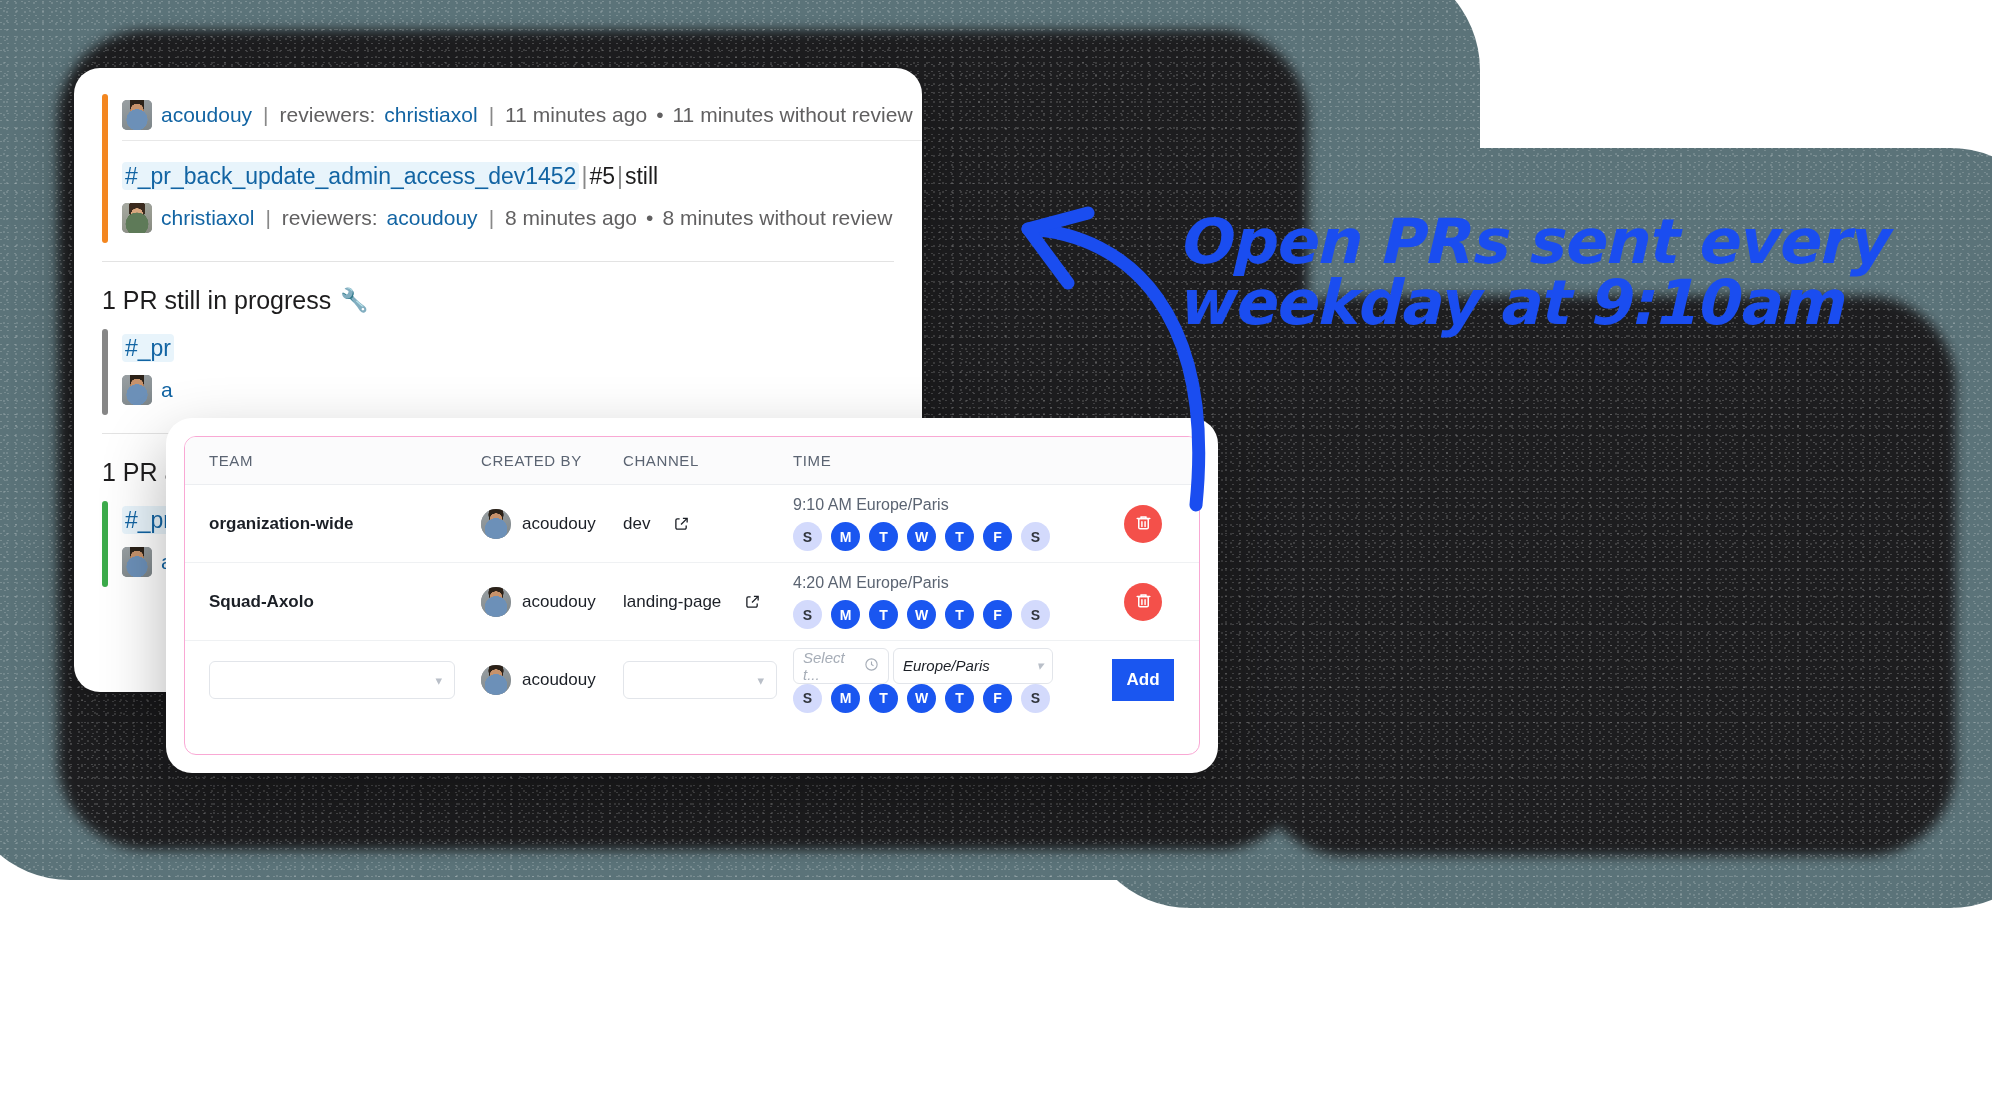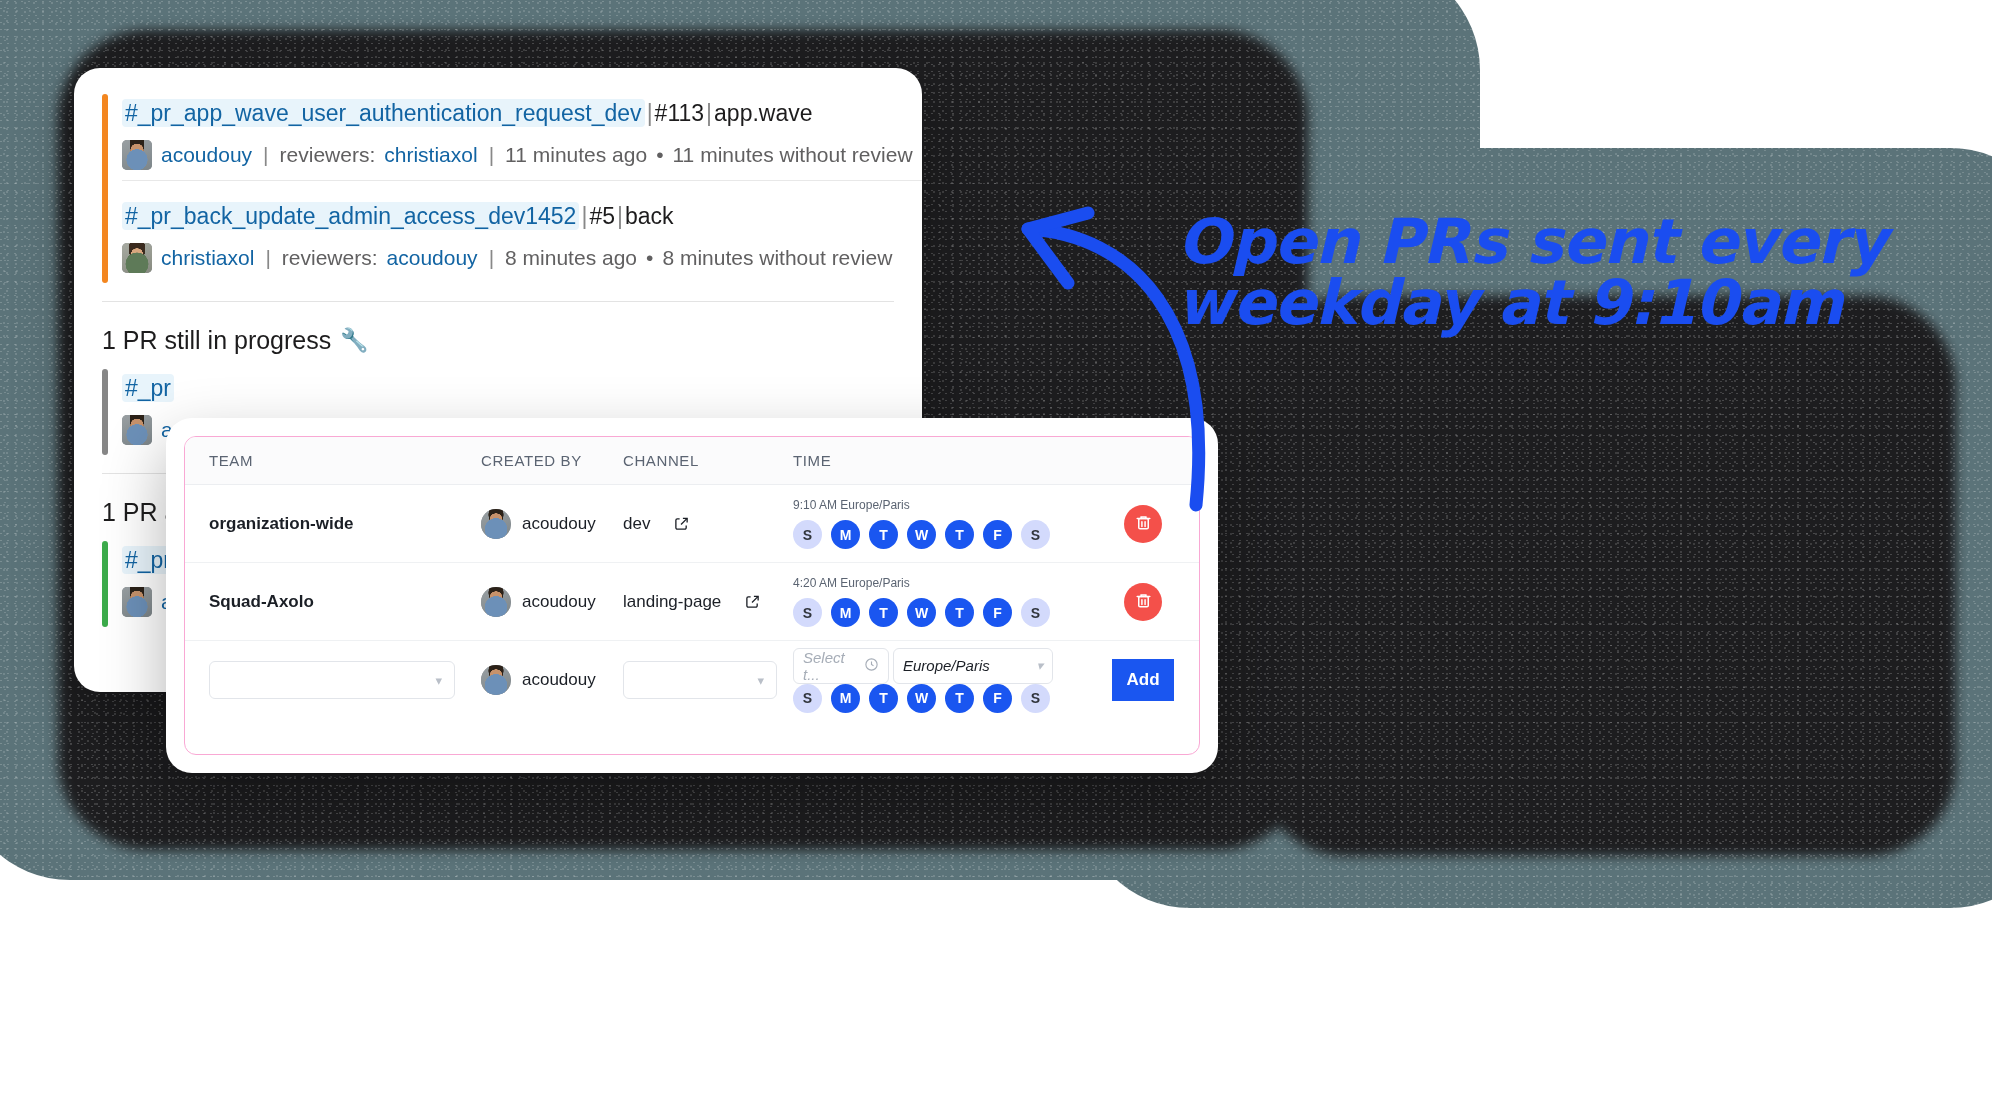--- a/index.html
+++ b/index.html
@@ -187,21 +187,21 @@
   .av-round::before {
     content:""; position:absolute; inset:0;
     background:
       radial-gradient(circle at 50% 68%, #6c90b8 0 44%, transparent 45%),
       radial-gradient(circle at 50% 36%, #c7926b 0 26%, transparent 27%),
       radial-gradient(ellipse at 50% 19%, #2b2118 0 35%, transparent 36%),
       linear-gradient(160deg,#9aa0a3,#7c8589);
   }
   .chan-cell { display: flex; align-items: center; gap: 24px; color: #1b1f26; }
   .ext-icon { width: 15px; height: 15px; display: inline-block; }
-  .time-text { color: #5b6472; font-size: 12px; margin-bottom: 8px; }
+  .time-text { color: #5b6472; font-size: 16px; margin-bottom: 8px; }
   .days { display: flex; gap: 9px; }
   .day {
     width: 29px; height: 29px; border-radius: 50%;
     display: flex; align-items: center; justify-content: center;
     font-size: 14px; font-weight: 700;
   }
   .day.on  { background: #1a56f0; color: #ffffff; }
   .day.off { background: #d3dafc; color: #31353c; }
 
   .del-btn {
@@ -283,39 +283,36 @@
   <div class="noise"></div>
 </div>
 
 <div id="slack-card">
 
 
   <div class="attach">
     <div class="bar" style="background:#f3861f"></div>
 
     <div class="pr-block">
-      <div class="pr-title">
-        <span class="chan">#_pr_app_wave_user_authentication_request_dev</span><span class="sep">|</span><span>#113</span><span class="sep">|</span><span>app.wave</span>
-      </div>
       <div class="pr-meta">
         <span class="avatar m"></span>
         <span class="uname">acoudouy</span>
         <span class="sep">|</span>
         <span>reviewers:</span>
         <span class="uname">christiaxol</span>
         <span class="sep">|</span>
         <span>11 minutes ago</span>
         <span>•</span>
         <span>11 minutes without review</span>
       </div>
     </div>
 
     <div class="pr-block">
       <div class="pr-title">
-        <span class="chan">#_pr_back_update_admin_access_dev1452</span><span class="sep">|</span><span>#5</span><span class="sep">|</span><span>back</span>
+        <span class="chan">#_pr_back_update_admin_access_dev1452</span><span class="sep">|</span><span>#5</span><span class="sep">|</span><span>still</span>
       </div>
       <div class="pr-meta">
         <span class="avatar f"></span>
         <span class="uname">christiaxol</span>
         <span class="sep">|</span>
         <span>reviewers:</span>
         <span class="uname">acoudouy</span>
         <span class="sep">|</span>
         <span>8 minutes ago</span>
         <span>•</span>

